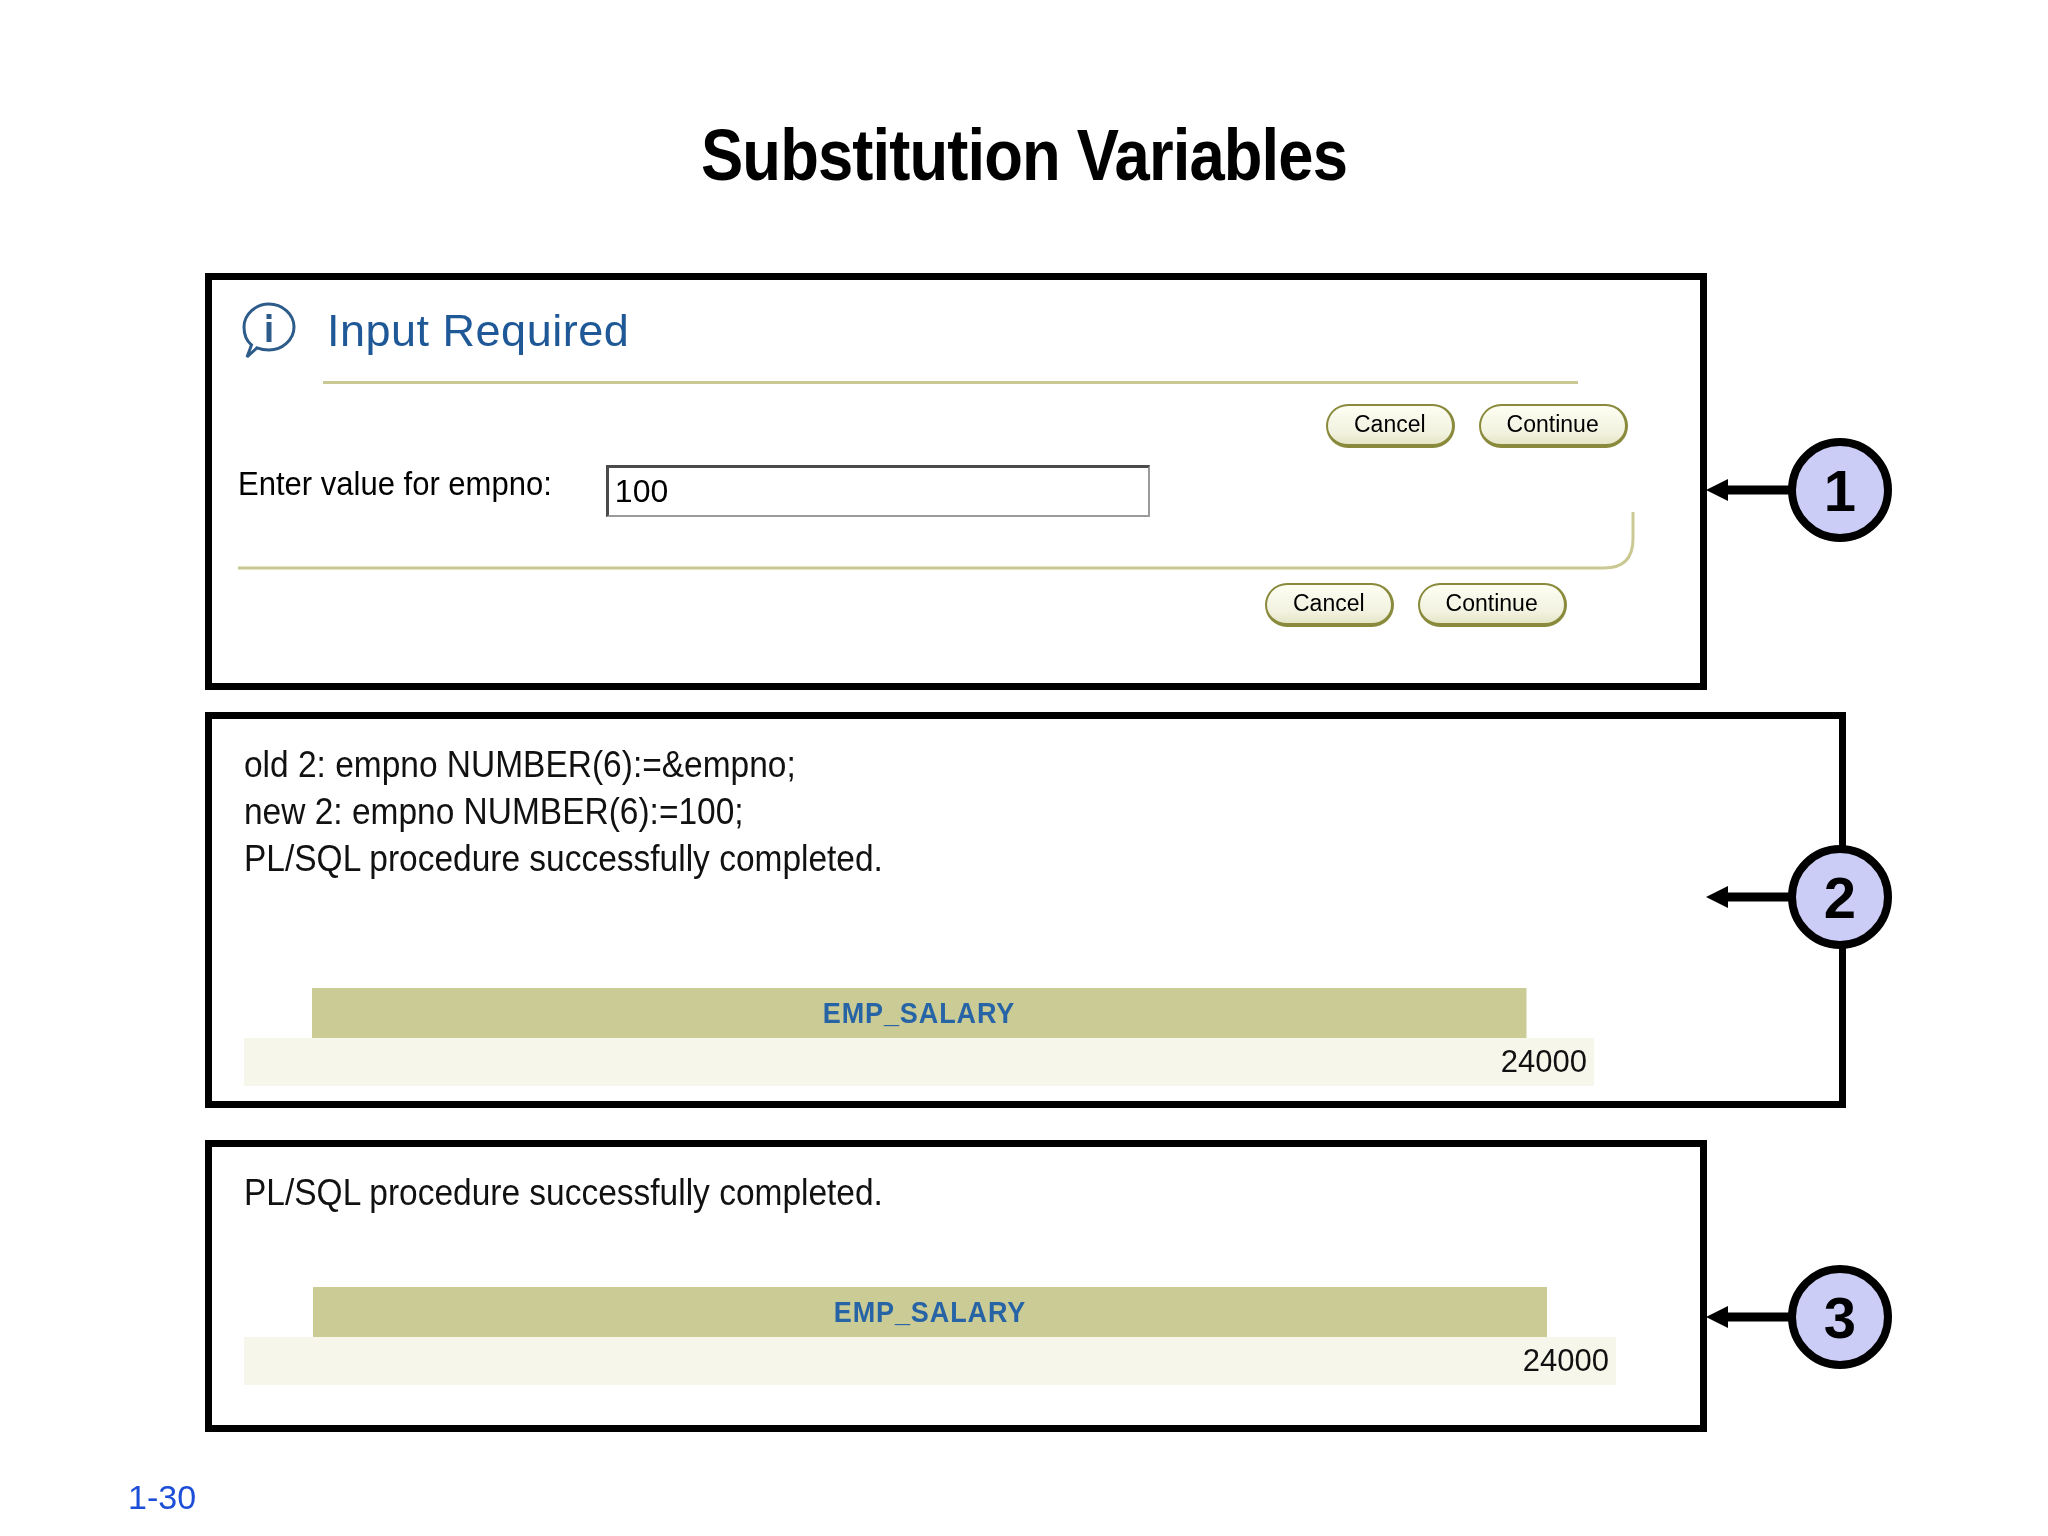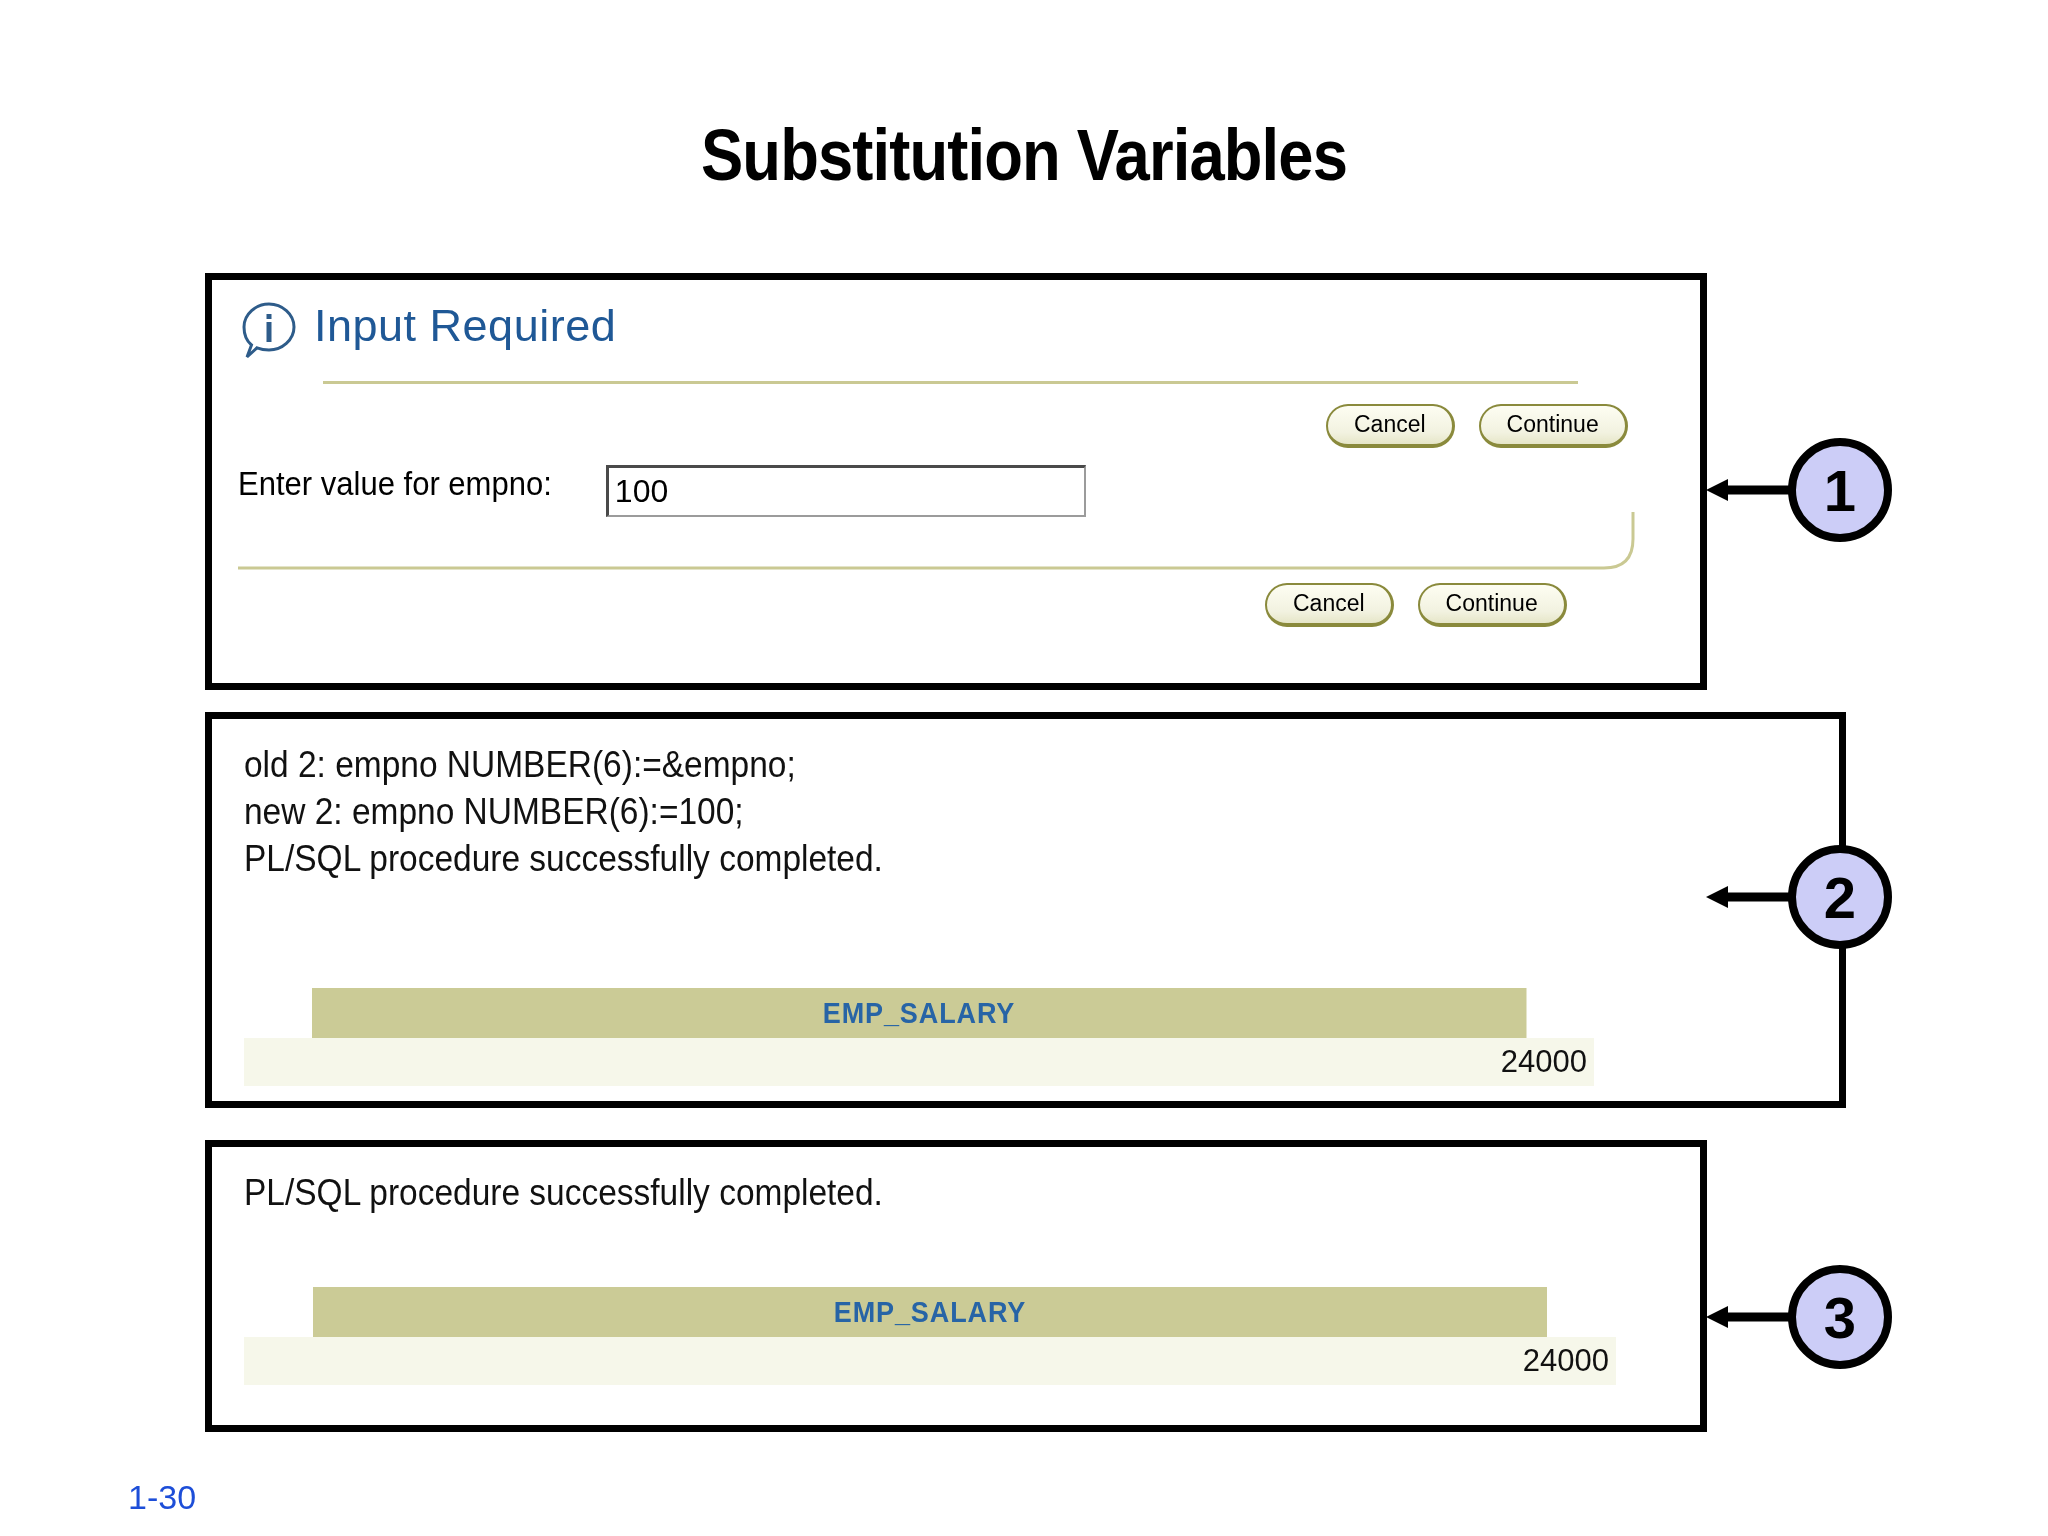--- a/index.html
+++ b/index.html
@@ -53,20 +53,22 @@
   #panel-input    { left: 205px; top: 273px;  width: 1502px; height: 417px; }
   #panel-output-2 { left: 205px; top: 712px;  width: 1641px; height: 396px; }
   #panel-output-3 { left: 205px; top: 1140px; width: 1502px; height: 292px; }
 
   
   .dialog-header {
     position: absolute;
     left: 26px;
     top: 20px;
     display: flex;
+    align-items: center;
+    gap: 13px;
   }
   .info-icon { width: 62px; height: 62px; display: block; }
   .dialog-title {
     font-size: 45px;
     color: #1f5896;
     margin-left: 14px;
     white-space: nowrap;
     letter-spacing: 0.5px;
   }
   .header-rule {
@@ -110,21 +112,21 @@
   }
   .field-label {
     font-size: 33px;
     color: #000000;
     white-space: nowrap;
     transform: scaleX(0.94);
     transform-origin: left center;
   }
   .field-input {
     margin-left: 34px;
-    width: 480px;
+    width: 544px;
     height: 52px;
     border: 2px solid #9b9b9b;
     border-top: 3px solid #4a4a4a;
     border-left: 3px solid #4a4a4a;
     background: #ffffff;
     font-size: 32px;
     font-family: "Liberation Sans", sans-serif;
     color: #000000;
     padding: 0 6px;
     line-height: 48px;

